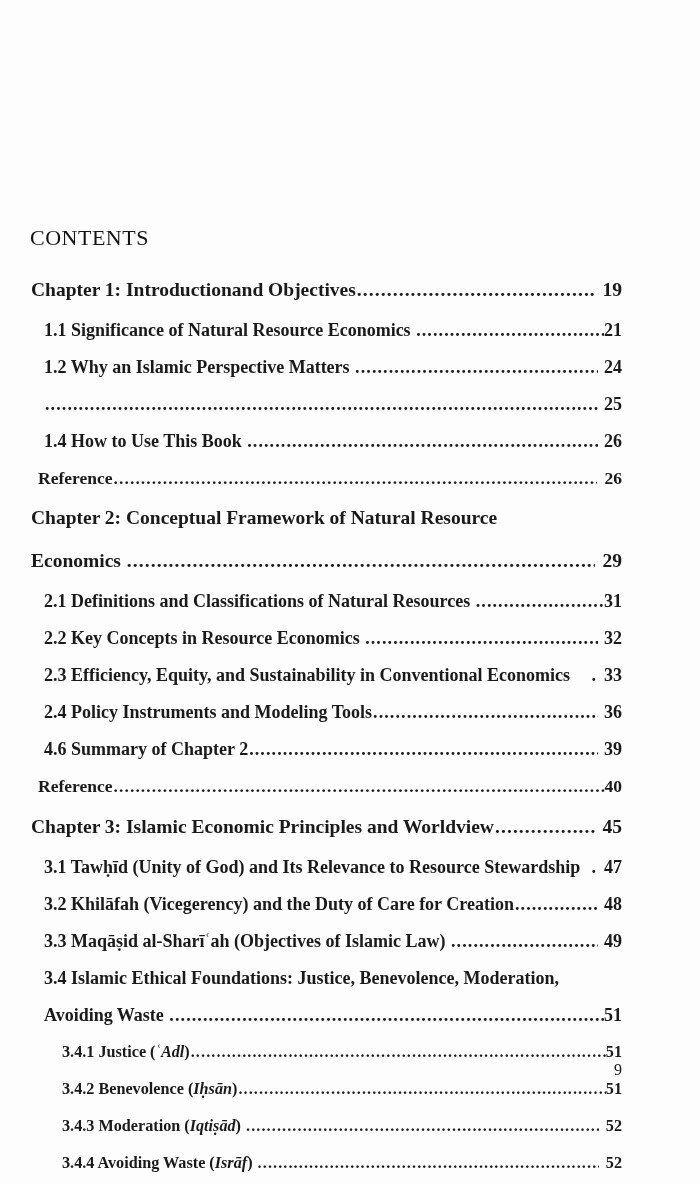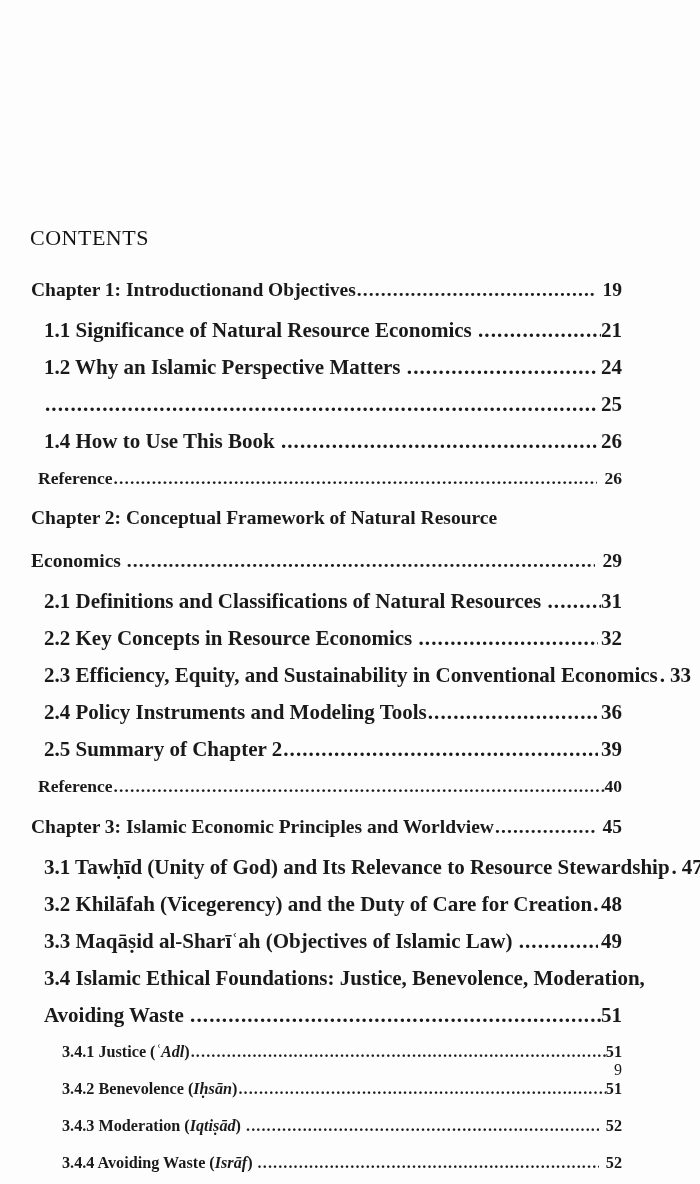--- a/index.html
+++ b/index.html
@@ -104,21 +104,21 @@
   
   .ref {
     font-size: 17.5px;
     line-height: 37px;
     padding-left: 38px;
   }
   .ref .pg { min-width: 24px; }
 
   
   .lvl2 {
-    font-size: 21px;
+    font-size: 18px;
     line-height: 37px;
     padding-left: 44px;
   }
   .lvl2 .pg { min-width: 23px; }
 
   
   .lvl3 {
     font-size: 16.2px;
     line-height: 37px;
     padding-left: 62px;
@@ -221,21 +221,21 @@
         <span class="spacer"></span>
         <span class="leader"></span>
         <span class="pg">33</span>
       </div>
       <div class="entry lvl2">
         <span class="txt">2.4 Policy Instruments and Modeling Tools</span>
         <span class="leader"></span>
         <span class="pg">36</span>
       </div>
       <div class="entry lvl2">
-        <span class="txt">2.5 Summary of Chapter 2</span>
+        <span class="txt">4.6 Summary of Chapter 2</span>
         <span class="leader"></span>
         <span class="pg">39</span>
       </div>
       <div class="entry ref nogap">
         <span class="txt">Reference</span>
         <span class="leader"></span>
         <span class="pg">40</span>
       </div>
       <div class="entry lvl1">
         <span class="txt">Chapter 3: Islamic Economic Principles and Worldview</span>

